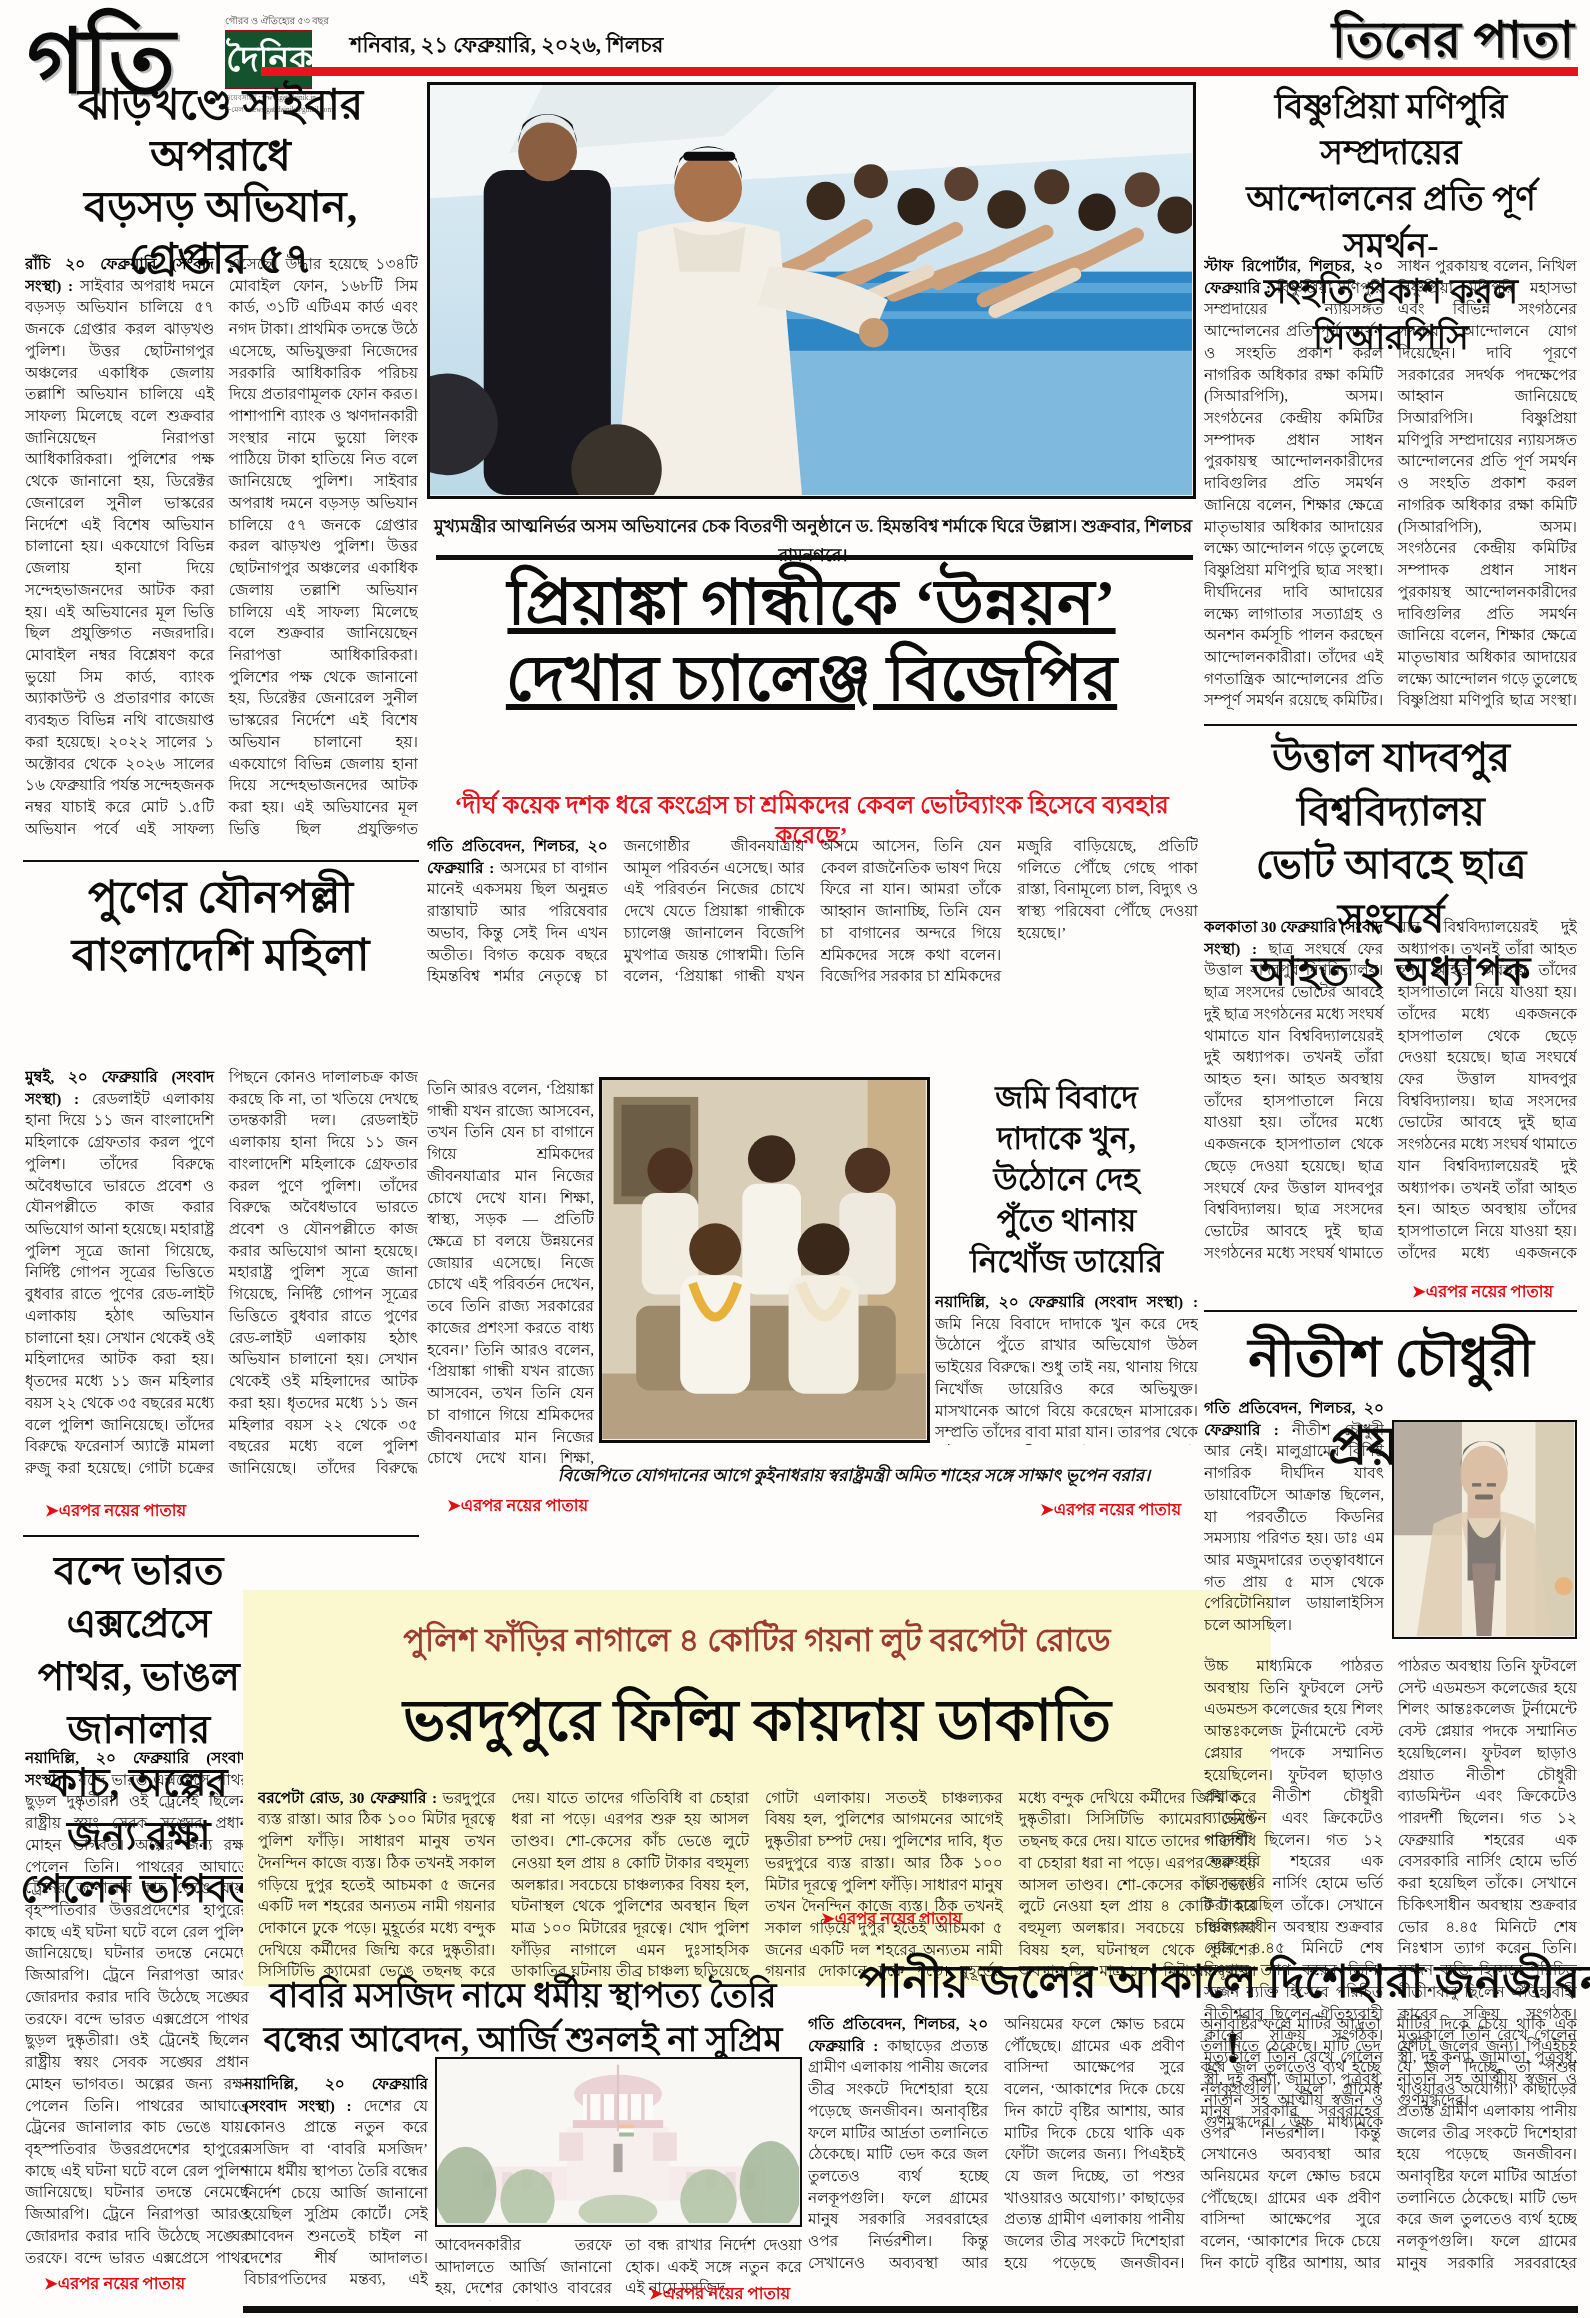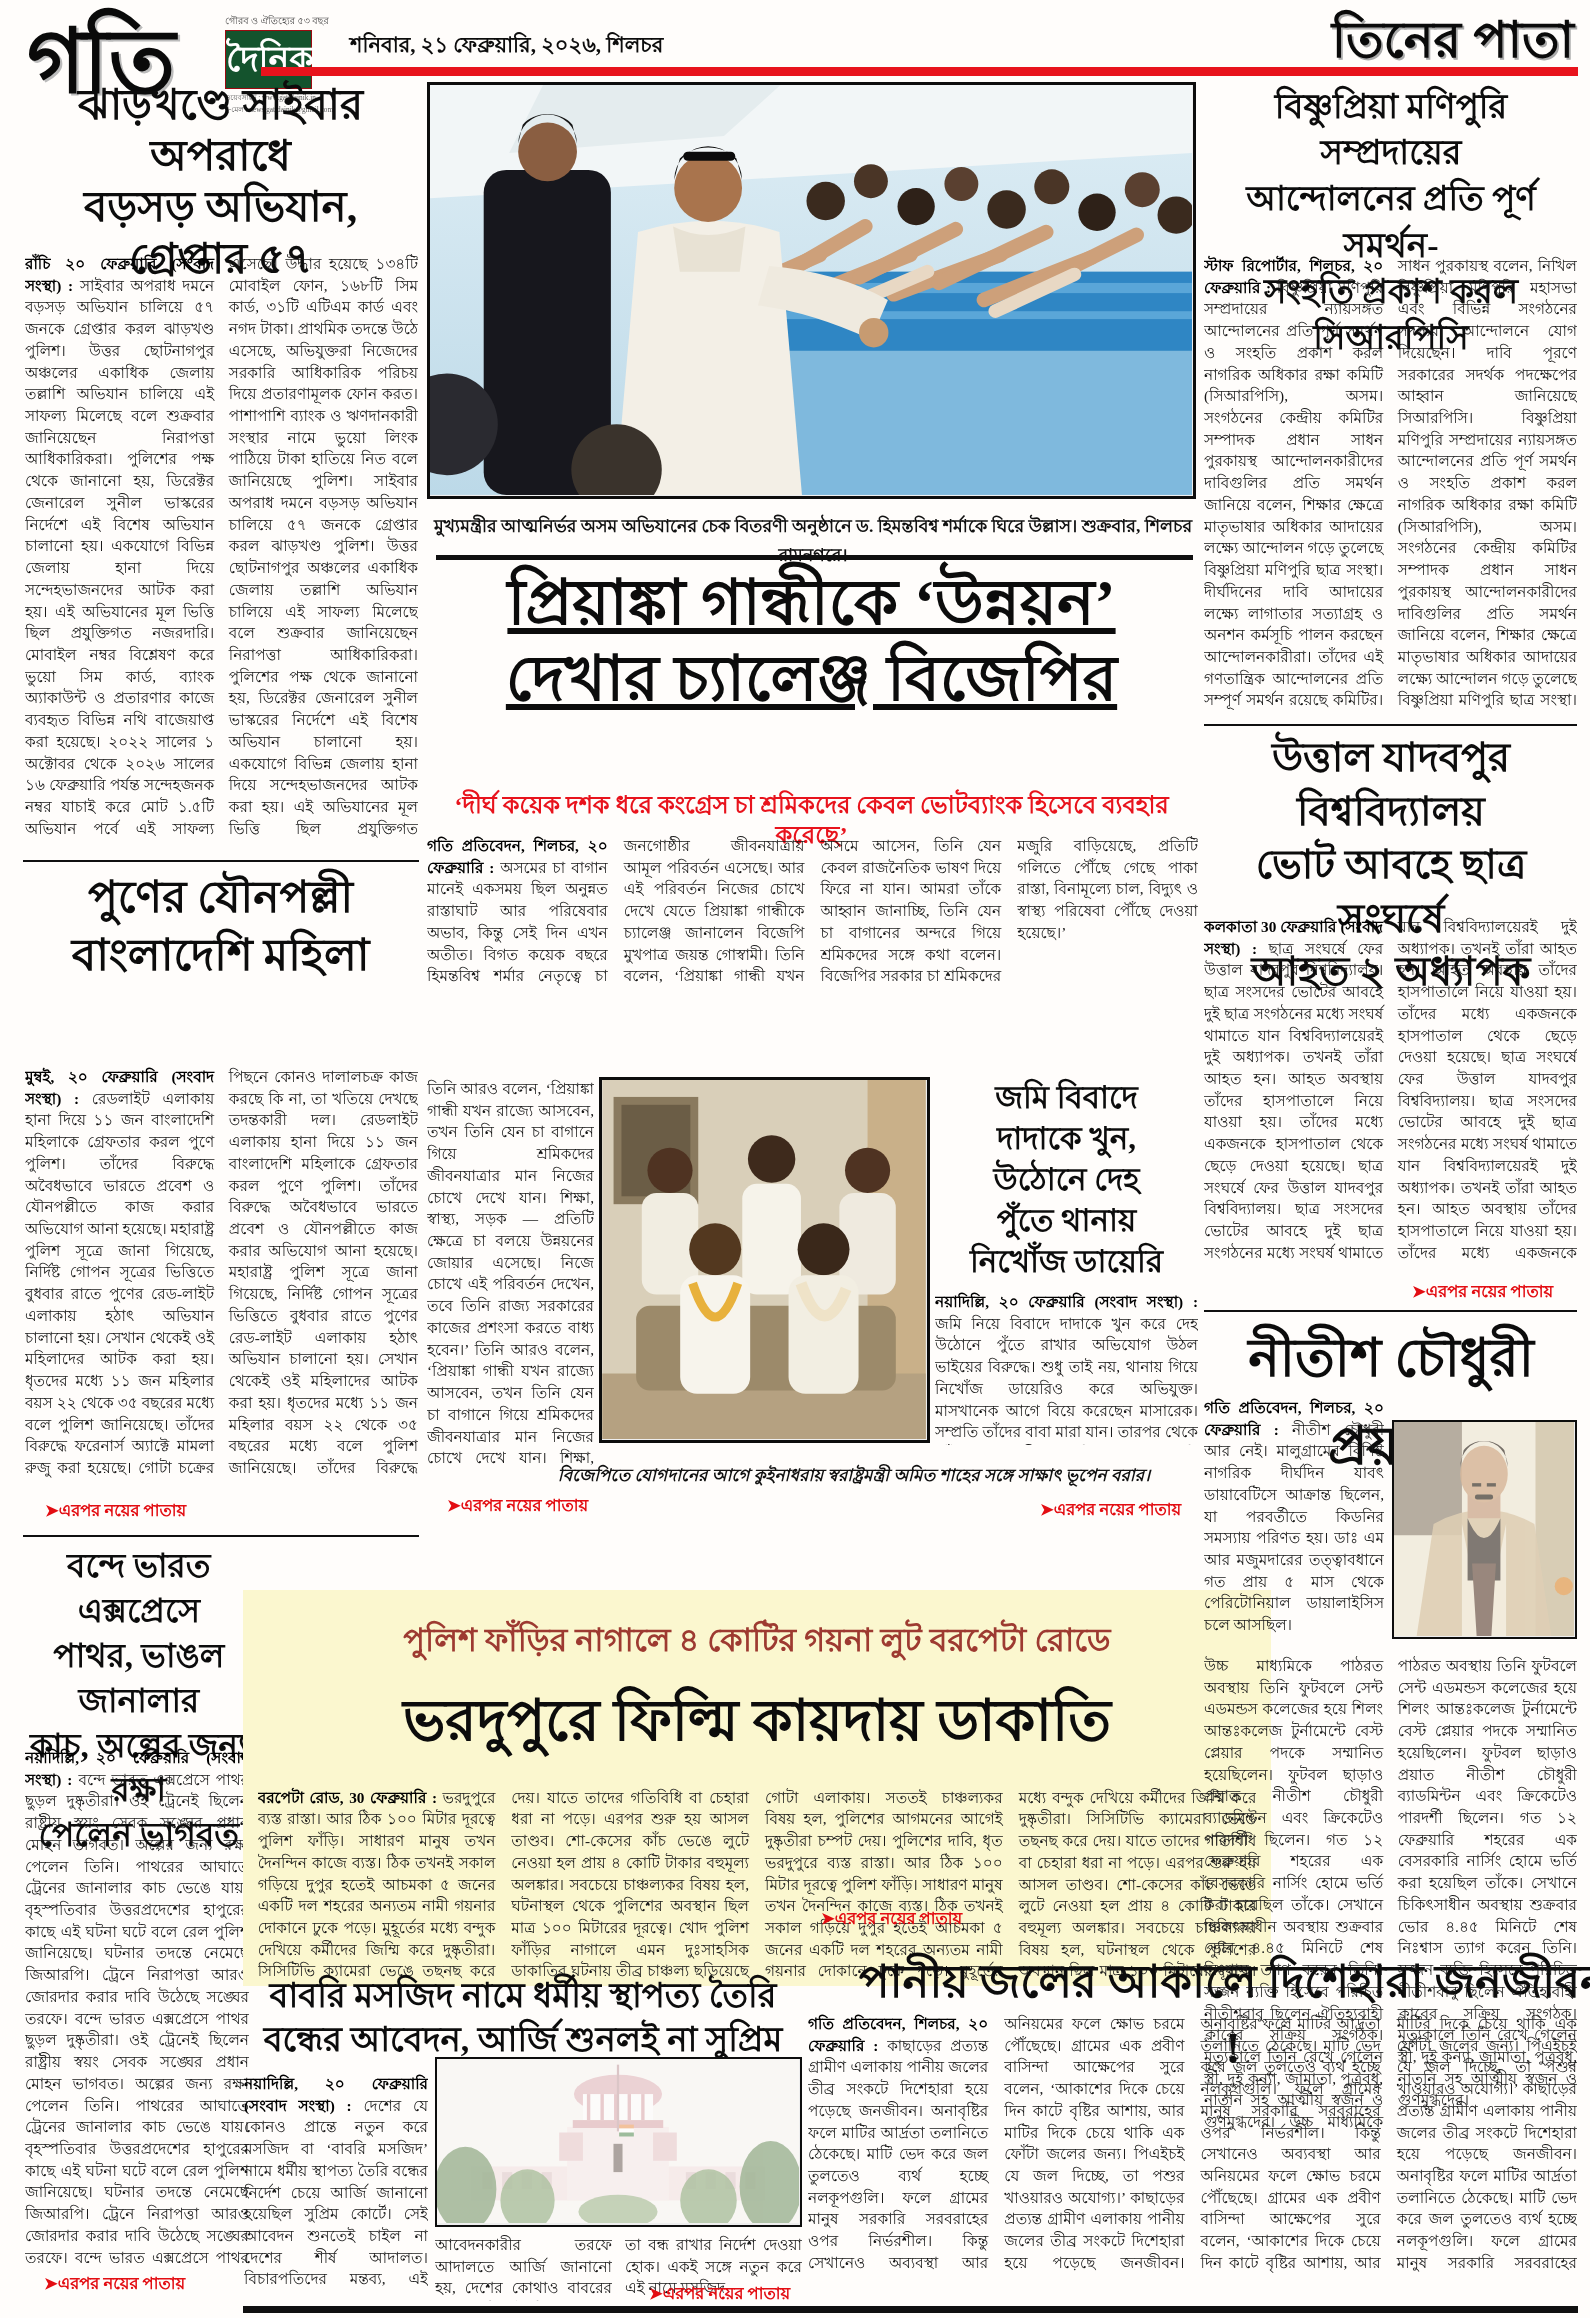--- a/index.html
+++ b/index.html
@@ -58,21 +58,21 @@
     <div>বাংলাদেশি মহিলা</div>
   </div>
   <div class="abs bt c2 clip" style="left:25px;top:1066px;width:393px;height:425px;">
     <span class="dl">মুম্বই, ২০ ফেব্রুয়ারি (সংবাদ সংস্থা) :</span>
     <span>রেডলাইট এলাকায় হানা দিয়ে ১১ জন বাংলাদেশি মহিলাকে গ্রেফতার করল পুণে পুলিশ। তাঁদের বিরুদ্ধে অবৈধভাবে ভারতে প্রবেশ ও যৌনপল্লীতে কাজ করার অভিযোগ আনা হয়েছে। মহারাষ্ট্র পুলিশ সূত্রে জানা গিয়েছে, নির্দিষ্ট গোপন সূত্রের ভিত্তিতে বুধবার রাতে পুণের রেড-লাইট এলাকায় হঠাৎ অভিযান চালানো হয়। সেখান থেকেই ওই মহিলাদের আটক করা হয়। ধৃতদের মধ্যে ১১ জন মহিলার বয়স ২২ থেকে ৩৫ বছরের মধ্যে বলে পুলিশ জানিয়েছে। তাঁদের বিরুদ্ধে ফরেনার্স অ্যাক্টে মামলা রুজু করা হয়েছে। গোটা চক্রের পিছনে কোনও দালালচক্র কাজ করছে কি না, তা খতিয়ে দেখছে তদন্তকারী দল। রেডলাইট এলাকায় হানা দিয়ে ১১ জন বাংলাদেশি মহিলাকে গ্রেফতার করল পুণে পুলিশ। তাঁদের বিরুদ্ধে অবৈধভাবে ভারতে প্রবেশ ও যৌনপল্লীতে কাজ করার অভিযোগ আনা হয়েছে। মহারাষ্ট্র পুলিশ সূত্রে জানা গিয়েছে, নির্দিষ্ট গোপন সূত্রের ভিত্তিতে বুধবার রাতে পুণের রেড-লাইট এলাকায় হঠাৎ অভিযান চালানো হয়। সেখান থেকেই ওই মহিলাদের আটক করা হয়। ধৃতদের মধ্যে ১১ জন মহিলার বয়স ২২ থেকে ৩৫ বছরের মধ্যে বলে পুলিশ জানিয়েছে। তাঁদের বিরুদ্ধে ফরেনার্স অ্যাক্টে মামলা রুজু করা হয়েছে। গোটা চক্রের পিছনে কোনও দালালচক্র কাজ করছে কি না, তা খতিয়ে দেখছে তদন্তকারী দল।</span>
   </div>
   <div class="abs jump" style="left:45px;top:1498px;">➤এরপর নয়ের পাতায়</div>
 
   <div class="abs rule" style="left:22.6px;top:1535px;width:396px;height:1.7px;"></div>
 
-  <div class="abs hl" style="left:20.3px;top:1544px;width:237px;font-size:33px;line-height:1.36;">
+  <div class="abs hl" style="left:20.3px;top:1544px;width:237px;font-size:39px;line-height:1.36;">
     <div>বন্দে ভারত এক্সপ্রেসে</div>
     <div>পাথর, ভাঙল জানালার</div>
     <div>কাচ, অল্পের জন্য রক্ষা</div>
     <div>পেলেন ভাগবত</div>
   </div>
   <div class="abs bt clip" style="left:25px;top:1747px;width:224px;height:516px;">
     <span class="dl">নয়াদিল্লি, ২০ ফেব্রুয়ারি (সংবাদ সংস্থা) :</span>
     <span>বন্দে ভারত এক্সপ্রেসে পাথর ছুড়ল দুষ্কৃতীরা। ওই ট্রেনেই ছিলেন রাষ্ট্রীয় স্বয়ং সেবক সঙ্ঘের প্রধান মোহন ভাগবত। অল্পের জন্য রক্ষা পেলেন তিনি। পাথরের আঘাতে ট্রেনের জানালার কাচ ভেঙে যায়। বৃহস্পতিবার উত্তরপ্রদেশের হাপুরের কাছে এই ঘটনা ঘটে বলে রেল পুলিশ জানিয়েছে। ঘটনার তদন্তে নেমেছে জিআরপি। ট্রেনে নিরাপত্তা আরও জোরদার করার দাবি উঠেছে সঙ্ঘের তরফে। বন্দে ভারত এক্সপ্রেসে পাথর ছুড়ল দুষ্কৃতীরা। ওই ট্রেনেই ছিলেন রাষ্ট্রীয় স্বয়ং সেবক সঙ্ঘের প্রধান মোহন ভাগবত। অল্পের জন্য রক্ষা পেলেন তিনি। পাথরের আঘাতে ট্রেনের জানালার কাচ ভেঙে যায়। বৃহস্পতিবার উত্তরপ্রদেশের হাপুরের কাছে এই ঘটনা ঘটে বলে রেল পুলিশ জানিয়েছে। ঘটনার তদন্তে নেমেছে জিআরপি। ট্রেনে নিরাপত্তা আরও জোরদার করার দাবি উঠেছে সঙ্ঘের তরফে। বন্দে ভারত এক্সপ্রেসে পাথর ছুড়ল দুষ্কৃতীরা। ওই ট্রেনেই ছিলেন রাষ্ট্রীয় স্বয়ং সেবক সঙ্ঘের প্রধান মোহন ভাগবত। অল্পের জন্য রক্ষা পেলেন তিনি। পাথরের আঘাতে ট্রেনের জানালার কাচ ভেঙে যায়। বৃহস্পতিবার উত্তরপ্রদেশের হাপুরের কাছে এই ঘটনা ঘটে বলে রেল পুলিশ জানিয়েছে। ঘটনার তদন্তে নেমেছে জিআরপি। ট্রেনে নিরাপত্তা আরও জোরদার করার দাবি উঠেছে সঙ্ঘের তরফে।</span>
   </div>
   <div class="abs jump" style="left:44px;top:2271px;">➤এরপর নয়ের পাতায়</div>

